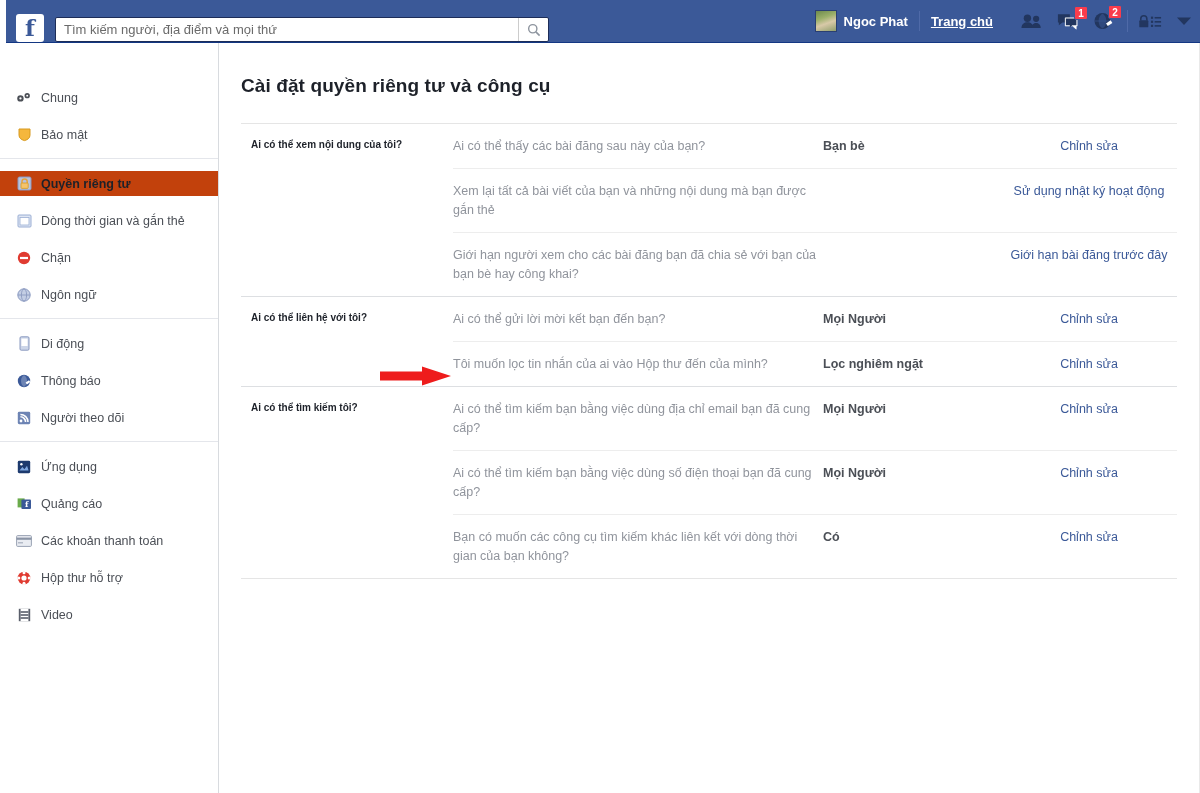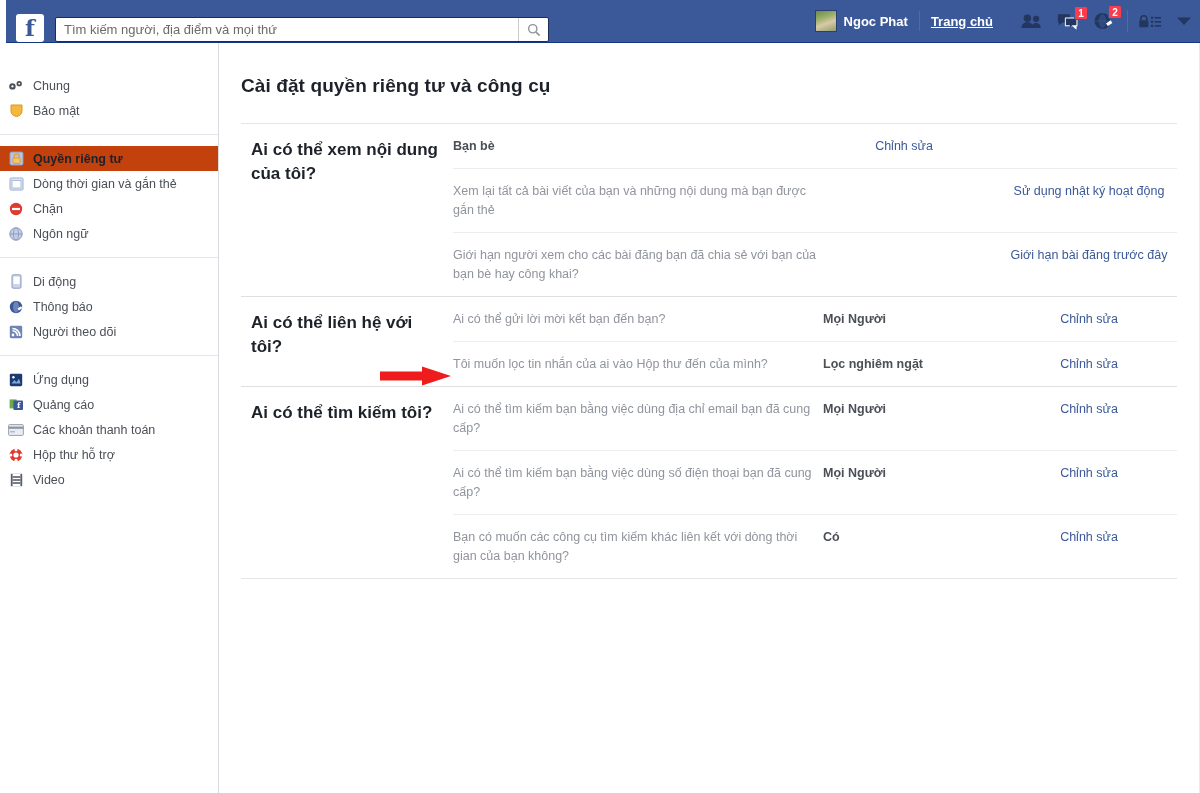--- a/index.html
+++ b/index.html
@@ -128,22 +128,23 @@
     padding-top: 30px;
   }
   .side-group { padding: 0; }
   .side-sep {
     height: 1px; background: #e4e6eb;
     margin: 11px 0 11px 0;
   }
   .side-item {
     display: flex; align-items: center;
     height: 25px;
-    padding-left: 8px;
+    padding-left: 16px;
     cursor: pointer;
+    margin-top: 12px;
   }
   .side-item.selected {
     background: #c2410c;
   }
   .side-item .s-ico {
     width: 16px; height: 16px;
     margin-right: 9px;
     flex: none;
     display: flex; align-items: center; justify-content: center;
   }
@@ -178,24 +179,24 @@
   }
   .section {
     display: flex;
     border-bottom: 1px solid #dddfe2;
   }
   .section:last-child { border-bottom: 1px solid #e5e5e5; }
   .sec-title {
     width: 212px;
     flex: none;
     padding: 14px 14px 14px 10px;
-    font-size: 17px;
+    font-size: 10px;
     font-weight: bold;
     color: #1d2129;
-    line-height: 24px;
+    line-height: 14px;
   }
   .sec-rows { flex: 1; }
   .row {
     display: flex;
     align-items: flex-start;
     padding: 13px 0 12px 0;
     border-top: 1px solid #ededed;
     position: relative;
   }
   .row:first-child { border-top: 0; }
@@ -481,20 +482,21 @@
 <div id="content">
 
   <div id="page-title">Cài đặt quyền riêng tư và công cụ</div>
 
   <div id="settings-table">
 
     <div class="section">
       <div class="sec-title">Ai có thể xem nội dung của tôi?</div>
       <div class="sec-rows">
         <div class="row">
+          <div class="row-q">Ai có thể thấy các bài đăng sau này của bạn?</div>
           <div class="row-val">Bạn bè</div>
           <div class="row-action">Chỉnh sửa</div>
         </div>
         <div class="row">
           <div class="row-q">Xem lại tất cả bài viết của bạn và những nội dung mà bạn được gắn thẻ</div>
           <div class="row-val"></div>
           <div class="row-action">Sử dụng nhật ký hoạt động</div>
         </div>
         <div class="row">
           <div class="row-q">Giới hạn người xem cho các bài đăng bạn đã chia sẻ với bạn của bạn bè hay công khai?</div>

